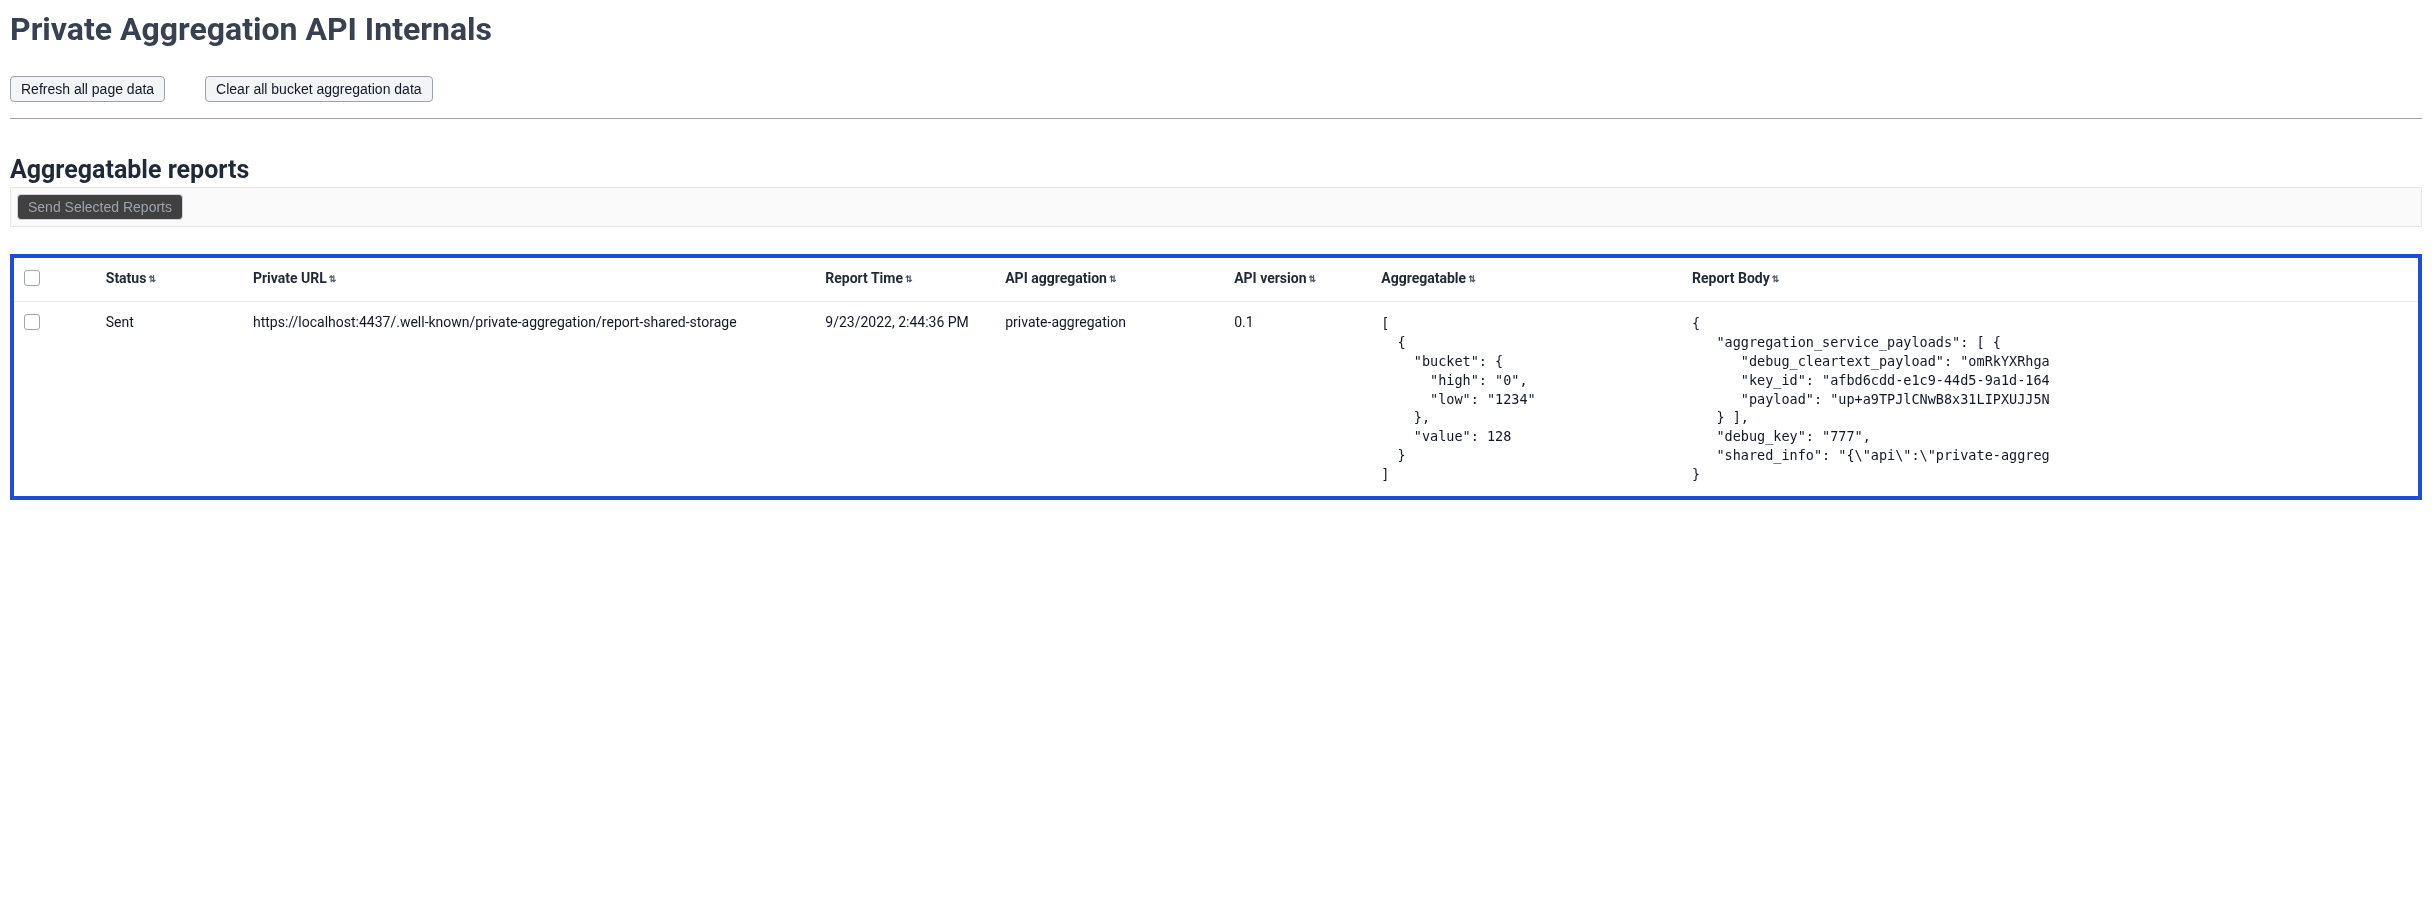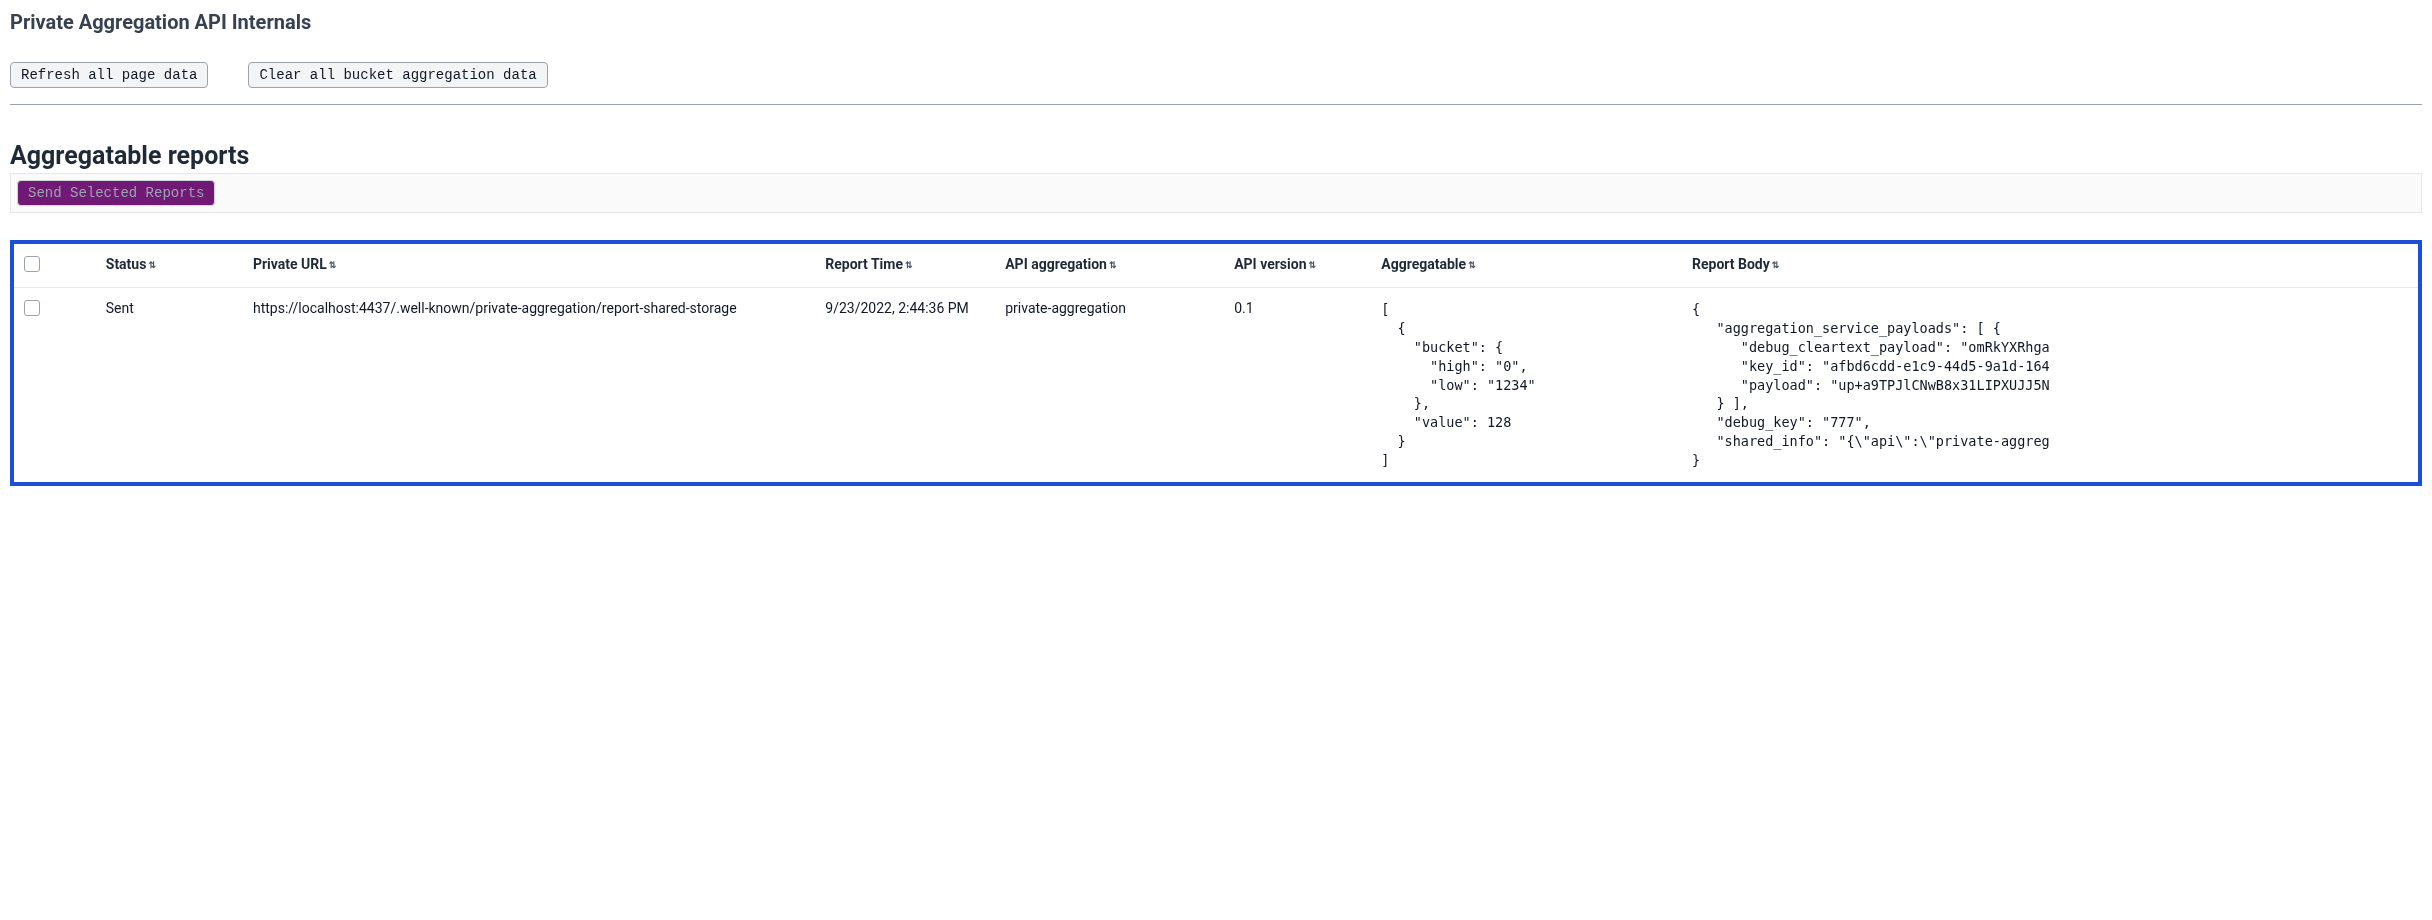--- a/index.html
+++ b/index.html
@@ -8,44 +8,44 @@
       padding: 0;
     }
     body {
       font-family: -apple-system, BlinkMacSystemFont, "Segoe UI", Roboto, Helvetica, Arial, sans-serif;
       font-size: 14px;
       color: #1f2937;
       background: #ffffff;
       padding: 10px;
     }
     h1 {
-      font-size: 20px;
+      font-size: 32px;
       font-weight: 700;
       color: #374151;
       margin-bottom: 28px;
     }
     .top-buttons {
       display: flex;
       gap: 40px;
       margin-bottom: 16px;
     }
     button {
-      font-family: Liberation Mono, monospace;
+      font-family: Liberation Sans, sans-serif;
       font-size: 14px;
       background: #f3f4f6;
       border: 1px solid #9ca3af;
       border-radius: 4px;
       padding: 4px 10px;
       cursor: pointer;
       color: #111827;
     }
     button:disabled {
       color: #9ca3af;
       border-color: #d1d5db;
-      background: #701a75;
+      background: #404040;
       cursor: default;
     }
     hr.top-divider {
       border: none;
       border-top: 1px solid #9ca3af;
       margin-bottom: 36px;
     }
     h2 {
       font-size: 25px;
       font-weight: 700;

